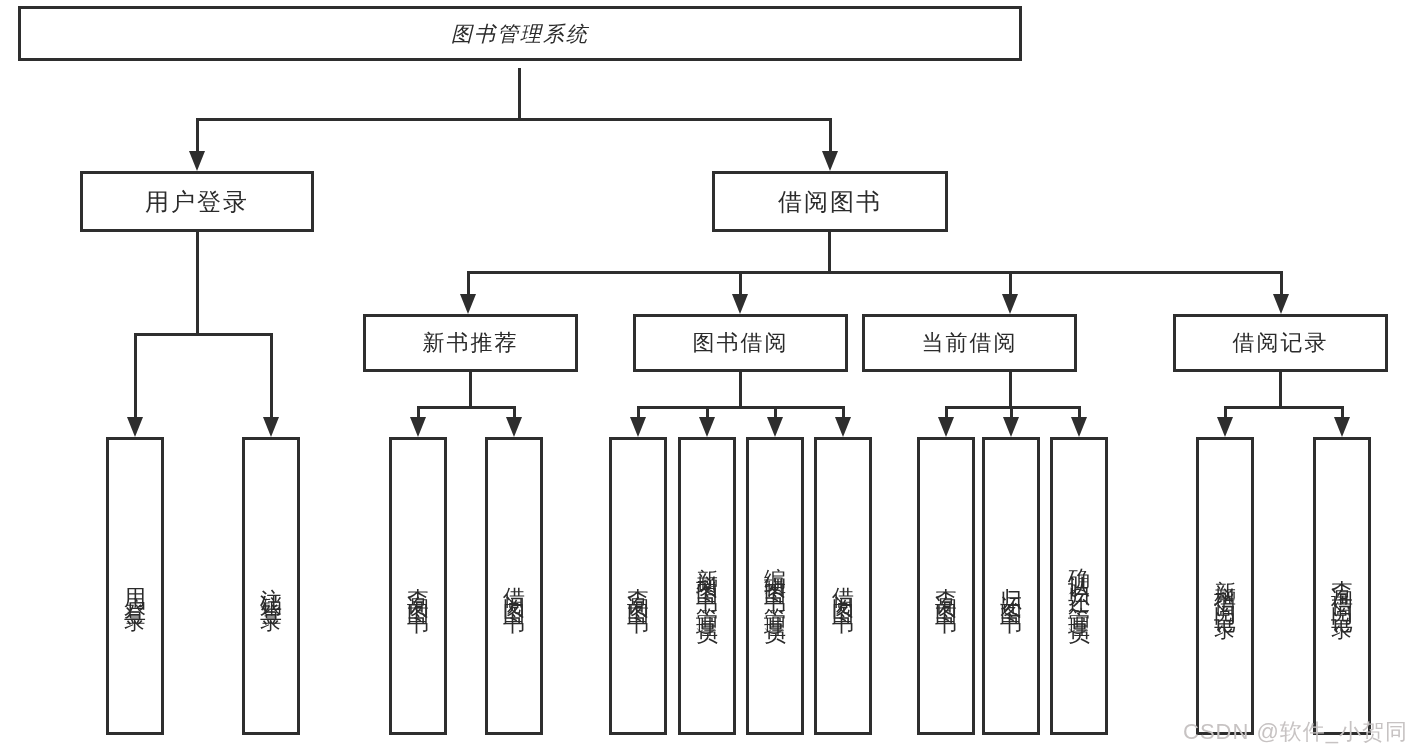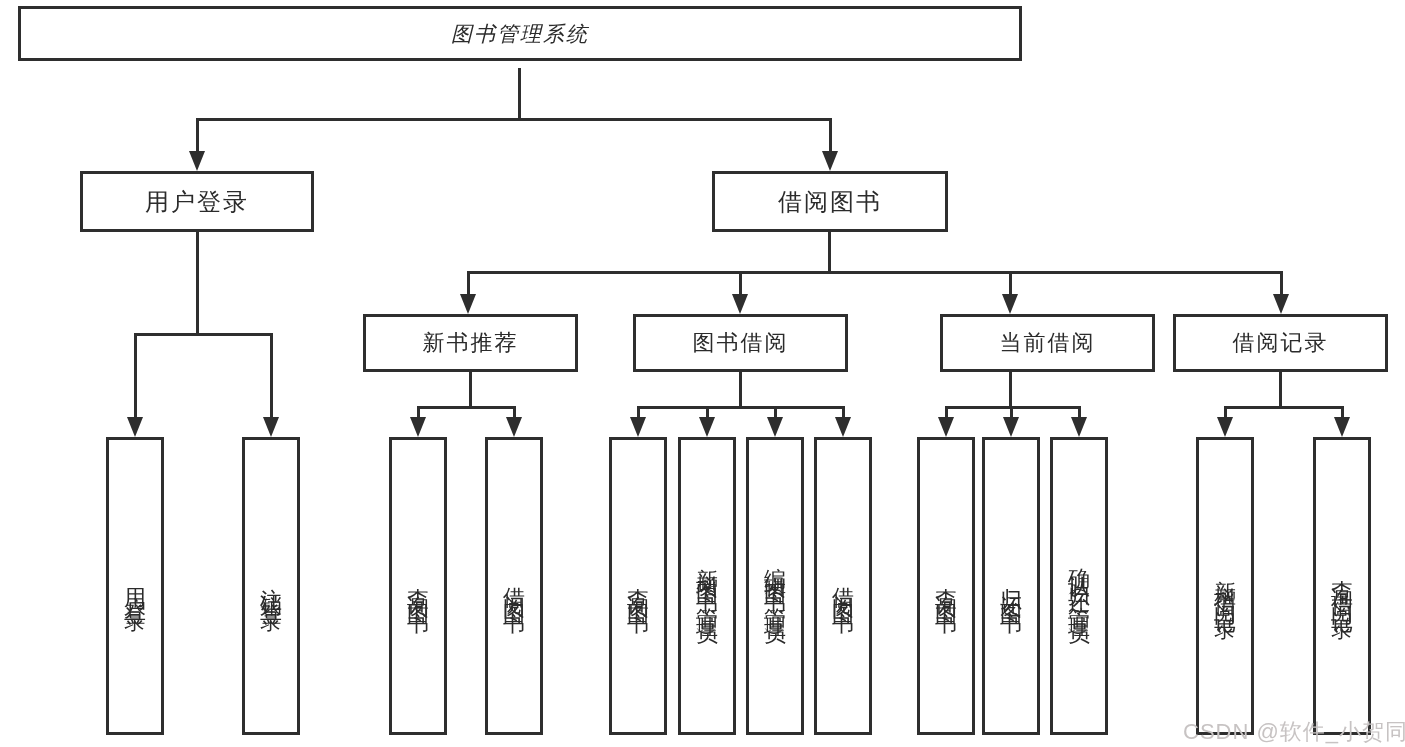--- a/index.html
+++ b/index.html
@@ -63,21 +63,21 @@
   <div class="box root-box" style="left:18px; top:6px; width:1004px; height:55px;font-style:italic;">图书管理系统</div>
 
   <div class="box l2-box" style="left:80px; top:171px; width:234px; height:61px;">用户登录</div>
 
   <div class="box l2-box" style="left:712px; top:171px; width:236px; height:61px;">借阅图书</div>
 
   <div class="box l3-box" style="left:363px; top:314px; width:215px; height:58px;text-align:center;">新书推荐</div>
 
   <div class="box l3-box" style="left:633px; top:314px; width:215px; height:58px;">图书借阅</div>
 
-  <div class="box l3-box" style="left:940px; top:314px; width:215px; height:58px;">当前借阅</div>
+  <div class="box l3-box" style="left:862px; top:314px; width:215px; height:58px;">当前借阅</div>
 
   <div class="box l3-box" style="left:1173px; top:314px; width:215px; height:58px;">借阅记录</div>
 
   <div class="box leaf-box" style="left:106px; top:437px; width:58px; height:298px;">用户登录</div>
 
   <div class="box leaf-box" style="left:242px; top:437px; width:58px; height:298px;">注销登录</div>
 
   <div class="box leaf-box" style="left:389px; top:437px; width:58px; height:298px;">查询图书</div>
 
   <div class="box leaf-box" style="left:485px; top:437px; width:58px; height:298px;">借阅图书</div>

